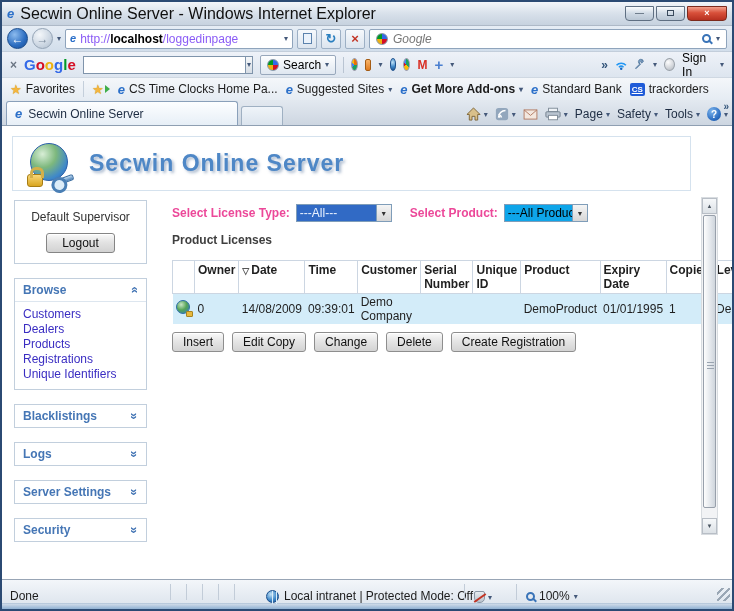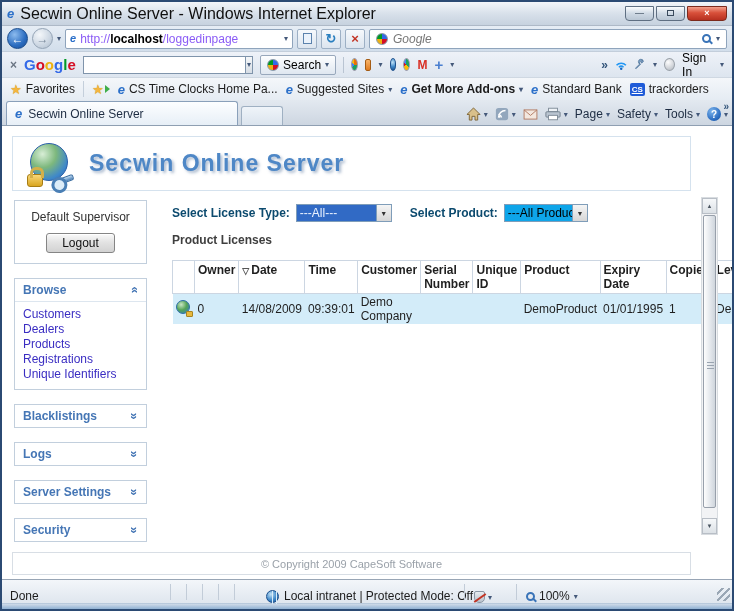--- a/index.html
+++ b/index.html
@@ -118,21 +118,21 @@
   .acc-header { display:flex; justify-content:space-between; align-items:center; padding:4px 8px;
     font-weight:bold; color:#4576b5; }
   .chev { display:inline-block; font-weight:bold; color:#4576b5; font-size:12px; }
   .chev.up { transform:rotate(-90deg); }
   .chev.down { transform:rotate(90deg); }
   .browse-links { border-top:1px solid #dde6ef; padding:5px 8px 7px; display:flex; flex-direction:column; }
   .slink { color:#3a2dc2; text-decoration:none; line-height:15px; }
 
   .main { position:absolute; left:170px; top:78px; width:525px; font-size:12px; }
   .filter-row { display:flex; align-items:center; gap:6px; }
-  .flabel { font-weight:bold; color:#0c4a6e;text-align:right; }
+  .flabel { font-weight:bold; color:#ec4899;text-align:right; }
   .sel { height:18px; border:1px solid #7f9db9; background:#0ea5e9; display:flex; align-items:stretch; }
   .sel .val { flex:1; display:flex; align-items:center; padding:0 3px; white-space:nowrap; overflow:hidden; }
   .sel.focused .val { background:#316ac5; color:#eaf2ff; }
   .sarrow { width:15px; border-left:1px solid #7f9db9; background:linear-gradient(#f5f5f5,#d6d6d6);
     display:flex; align-items:center; justify-content:center; font-size:7px; color:#333; }
   .sel.lic { width:96px; margin-right:12px; }
   .sel.prod { width:84px; }
   .section-title { margin-top:11px; font-weight:bold; color:#3f3f3f; }
 
   .lic-table { margin-top:13px; border-collapse:collapse; font-size:12px; table-layout:fixed; }
@@ -460,23 +460,29 @@
             <td></td>
             <td></td>
             <td>DemoProduct</td>
             <td>01/01/1995</td>
             <td>1</td>
             <td>Demo</td>
           </tr>
         </tbody>
       </table>
 
-    </div>
-
-    <div class="copyright">© Copyright 2009 CapeSoft Software</div>
+      <div class="btn-row">
+        <button class="act-btn">Insert</button>
+        <button class="act-btn">Edit Copy</button>
+        <button class="act-btn">Change</button>
+        <button class="act-btn">Delete</button>
+        <button class="act-btn">Create Registration</button>
+      </div>
+    </div>
+
 
     <div class="vscroll">
       <div class="vs-btn up">▲</div>
       <div class="vs-thumb"></div>
       <div class="vs-btn down">▼</div>
     </div>
   </div>
 
   <div class="statusbar">
     <span>Done</span>

